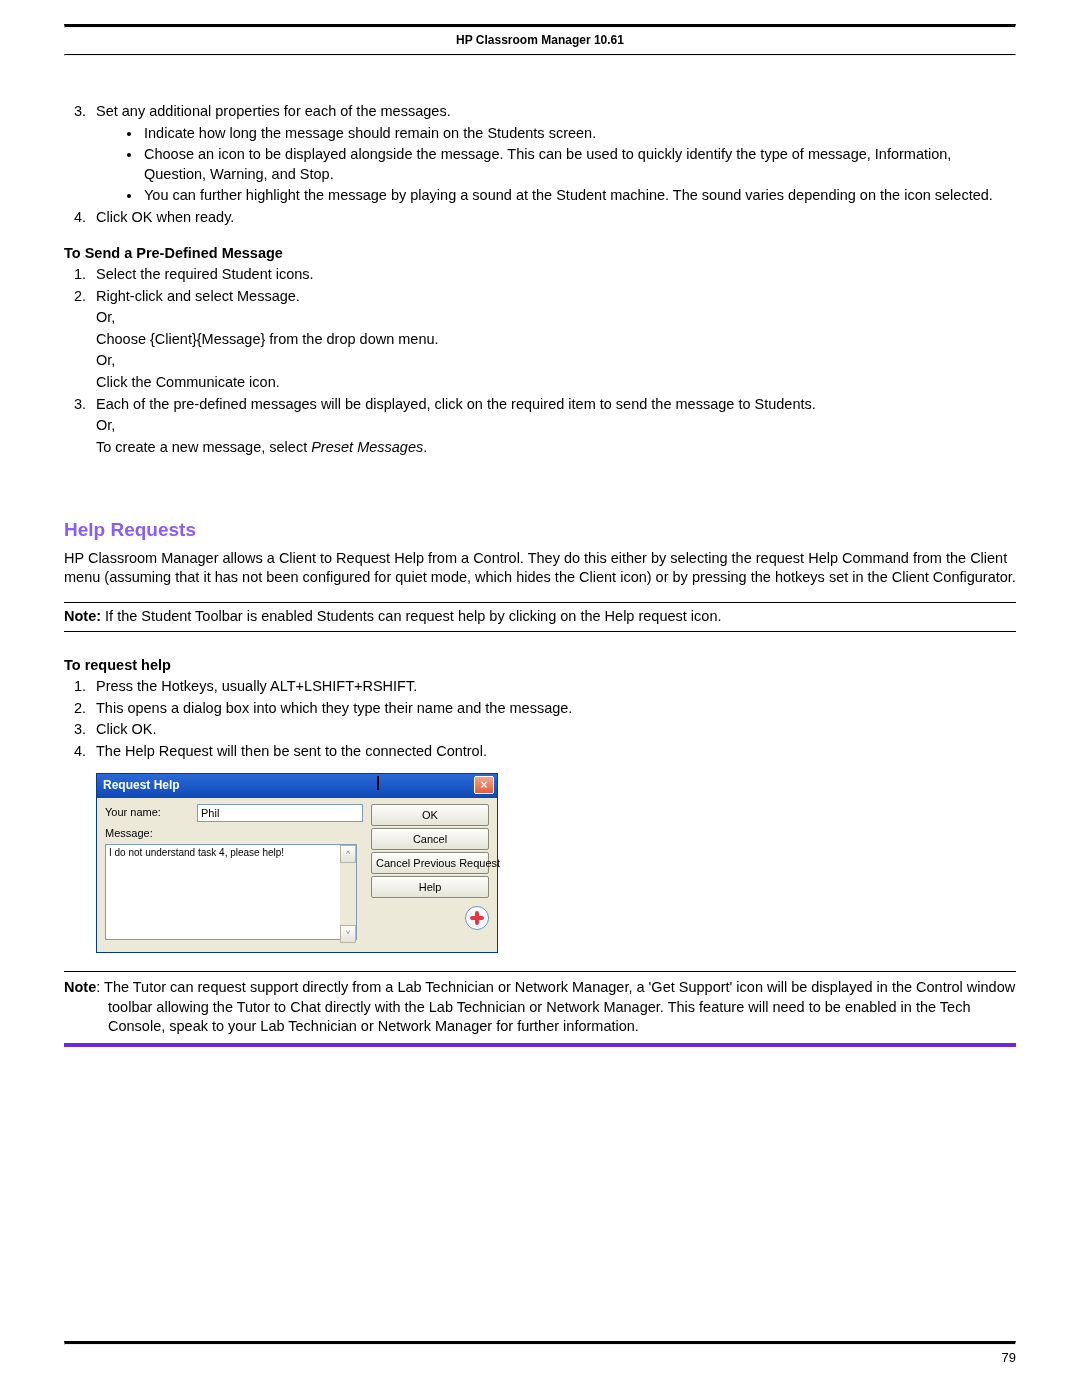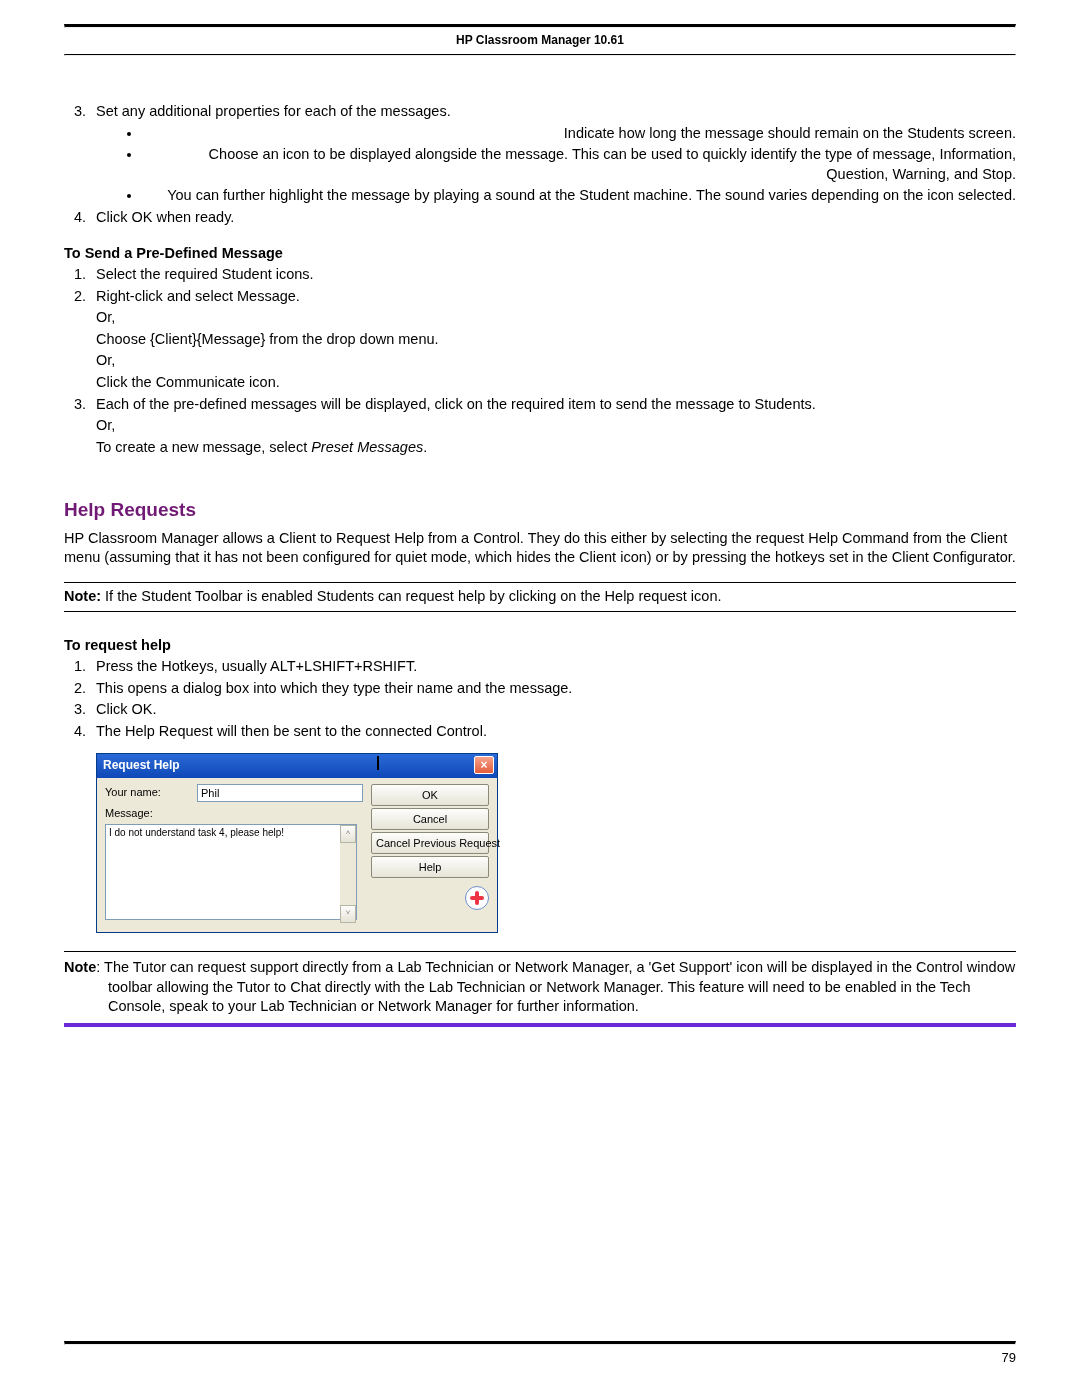--- a/index.html
+++ b/index.html
@@ -42,41 +42,40 @@
     margin: 0;
   }
   ol.numbered > li {
     padding-left: 6px;
     margin: 2px 0;
   }
   ul.bullets {
     list-style: disc;
     padding-left: 46px;
     margin: 2px 0 2px 0;
-    text-align: right;
   }
   ul.bullets > li {
     margin: 2px 0;
     padding-left: 2px;
   }
   .bold-label {
     font-weight: bold;
     margin-top: 16px;
   }
   .indent-block {
     margin-left: 32px;
   }
   .indent-block p {
     margin: 2px 0;
   }
   h2.helpreq {
     font-size: 19px;
     font-weight: bold;
-    margin: 40px 0 6px 0;
-    color: #701a75;
+    margin: 60px 0 6px 0;
+    color: #8b5cf6;
     font-family: Verdana, Geneva, sans-serif;
   }
   .note-line {
     border-top: 1px solid #000;
     border-bottom: 1px solid #000;
     padding: 4px 0;
     margin: 14px 0;
   }
   .note-box {
     border-top: 1px solid #000;

